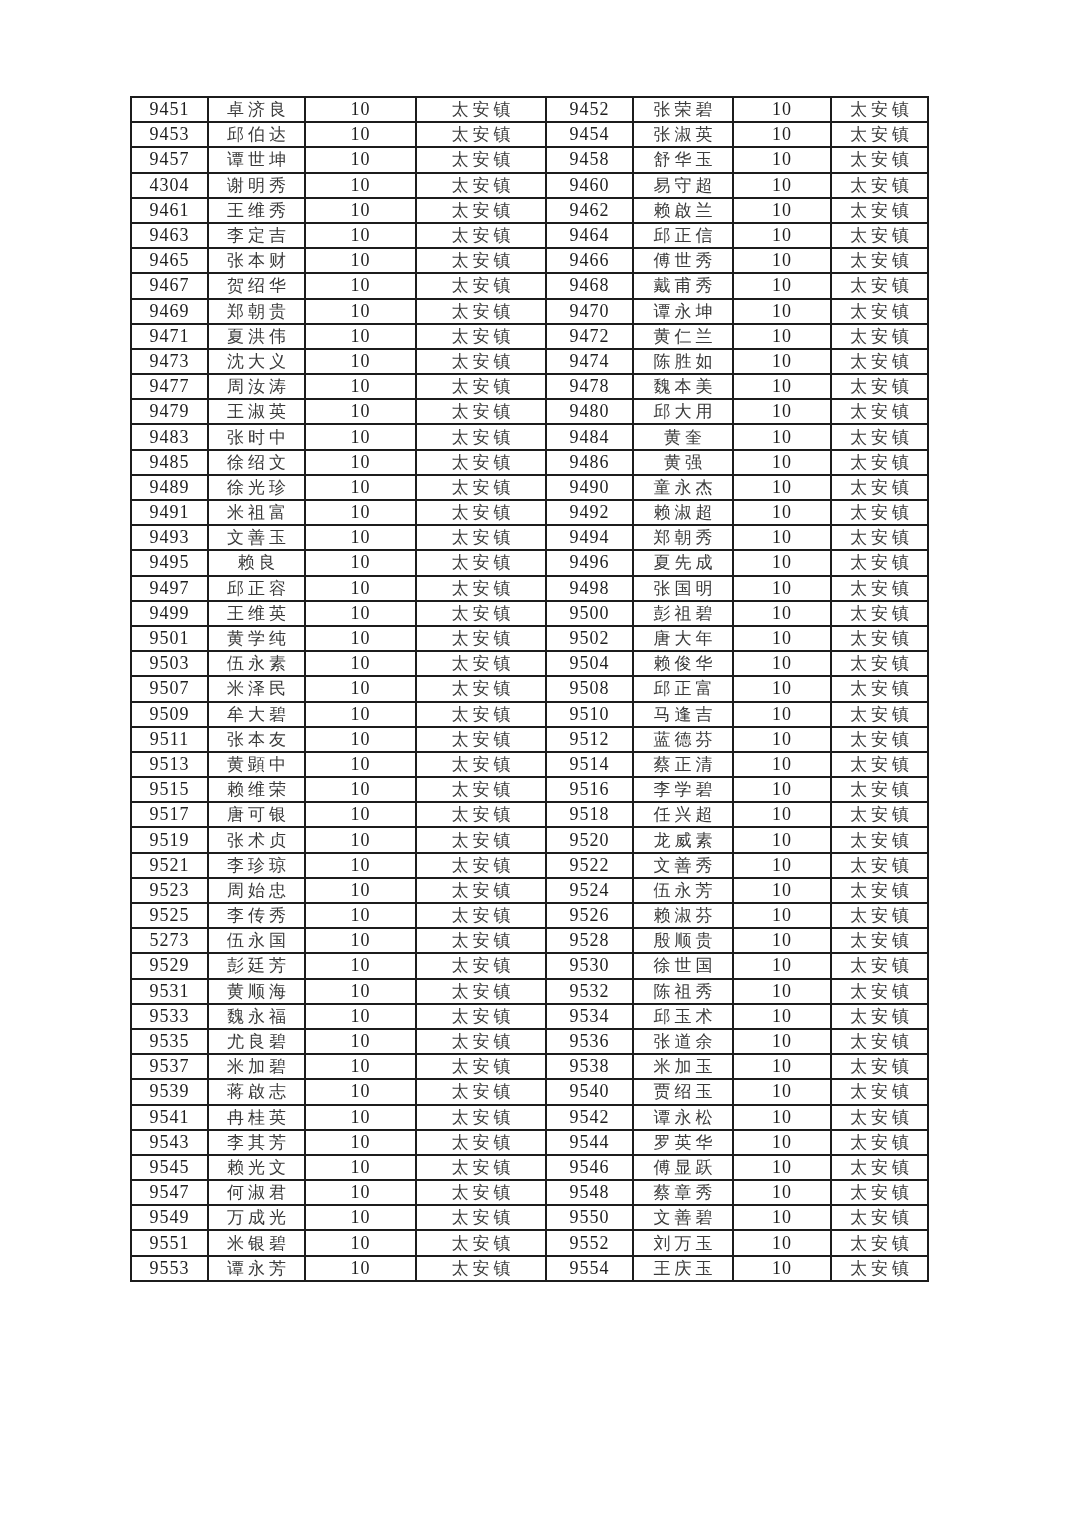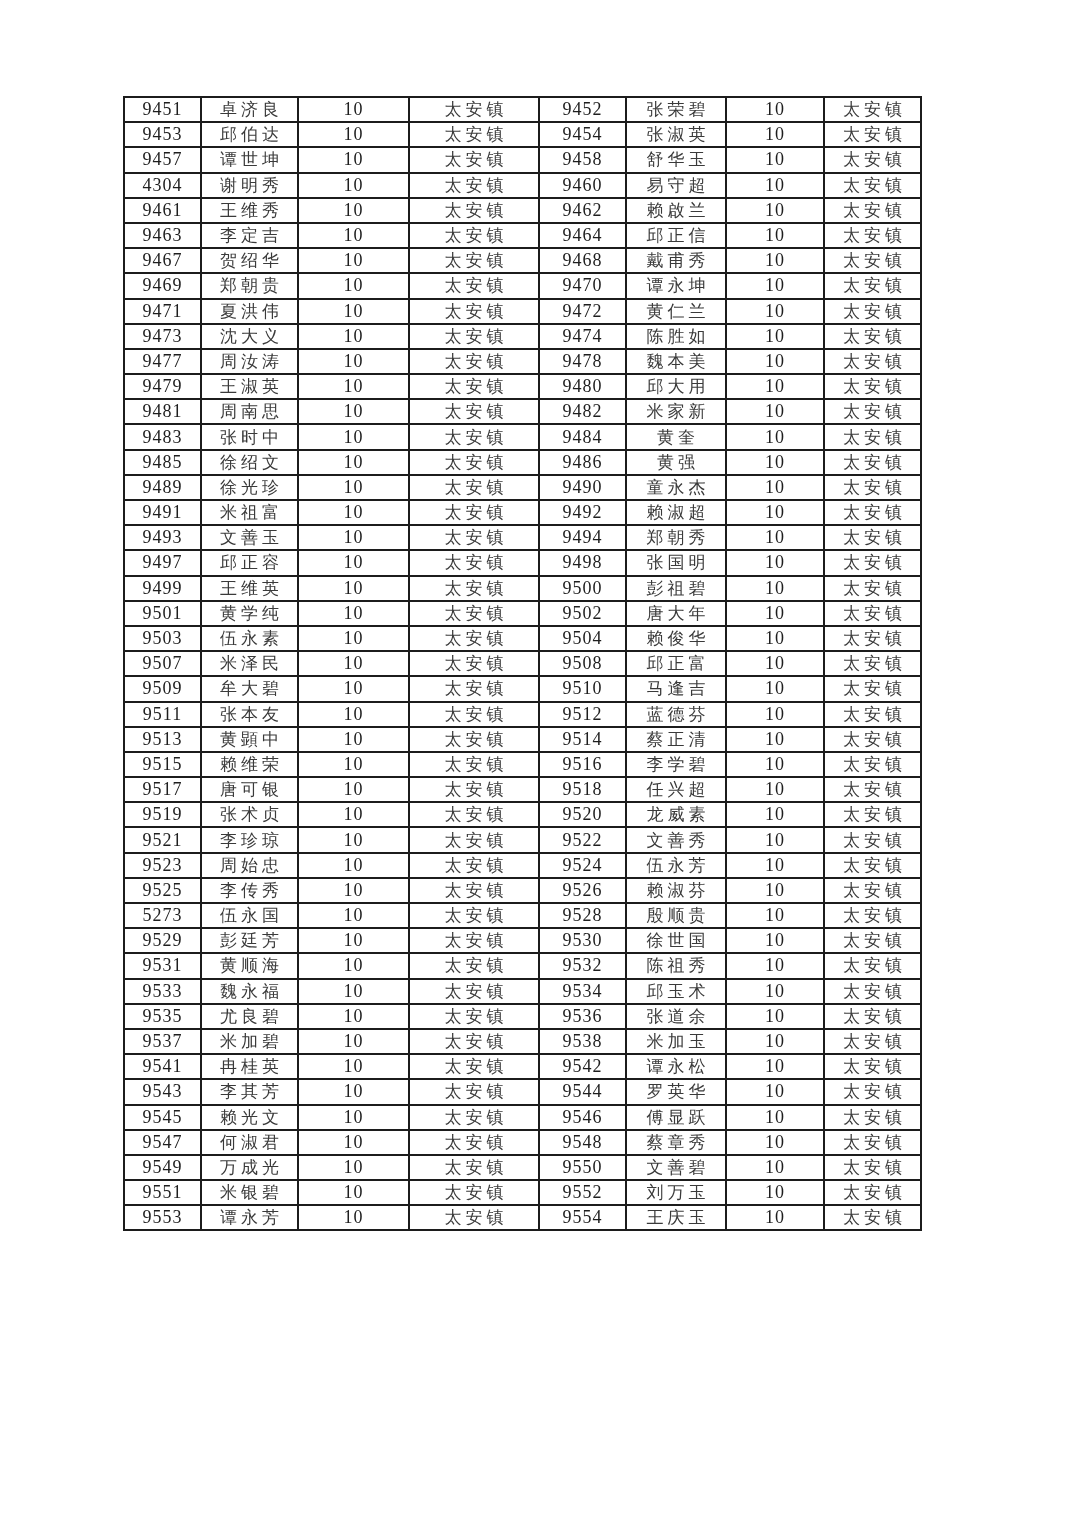--- a/index.html
+++ b/index.html
@@ -17,21 +17,21 @@
   .page {
     position: absolute;
     left: 0; top: 0;
     width: 1074px;
     height: 1520px;
     background: #ffffff;
     overflow: hidden;
   }
   table.roster {
     position: absolute;
-    left: 123px;
+    left: 130px;
     top: 96px;
     width: 797px;
     border-collapse: collapse;
     table-layout: fixed;
     background: #ffffff;
   }
   table.roster td {
     border: 2px solid #1c1c1c;
     text-align: center;
     vertical-align: middle;
@@ -126,20 +126,30 @@
           <td class="num">9463</td>
           <td class="zh">李定吉</td>
           <td class="num">10</td>
           <td class="zh">太安镇</td>
           <td class="num">9464</td>
           <td class="zh">邱正信</td>
           <td class="num">10</td>
           <td class="zh">太安镇</td>
         </tr>
         <tr>
+          <td class="num">9465</td>
+          <td class="zh">张本财</td>
+          <td class="num">10</td>
+          <td class="zh">太安镇</td>
+          <td class="num">9466</td>
+          <td class="zh">傅世秀</td>
+          <td class="num">10</td>
+          <td class="zh">太安镇</td>
+        </tr>
+        <tr>
           <td class="num">9467</td>
           <td class="zh">贺绍华</td>
           <td class="num">10</td>
           <td class="zh">太安镇</td>
           <td class="num">9468</td>
           <td class="zh">戴甫秀</td>
           <td class="num">10</td>
           <td class="zh">太安镇</td>
         </tr>
         <tr>
@@ -186,30 +196,20 @@
           <td class="num">9479</td>
           <td class="zh">王淑英</td>
           <td class="num">10</td>
           <td class="zh">太安镇</td>
           <td class="num">9480</td>
           <td class="zh">邱大用</td>
           <td class="num">10</td>
           <td class="zh">太安镇</td>
         </tr>
         <tr>
-          <td class="num">9481</td>
-          <td class="zh">周南思</td>
-          <td class="num">10</td>
-          <td class="zh">太安镇</td>
-          <td class="num">9482</td>
-          <td class="zh">米家新</td>
-          <td class="num">10</td>
-          <td class="zh">太安镇</td>
-        </tr>
-        <tr>
           <td class="num">9483</td>
           <td class="zh">张时中</td>
           <td class="num">10</td>
           <td class="zh">太安镇</td>
           <td class="num">9484</td>
           <td class="zh">黄奎</td>
           <td class="num">10</td>
           <td class="zh">太安镇</td>
         </tr>
         <tr>
@@ -246,20 +246,30 @@
           <td class="num">9493</td>
           <td class="zh">文善玉</td>
           <td class="num">10</td>
           <td class="zh">太安镇</td>
           <td class="num">9494</td>
           <td class="zh">郑朝秀</td>
           <td class="num">10</td>
           <td class="zh">太安镇</td>
         </tr>
         <tr>
+          <td class="num">9495</td>
+          <td class="zh">赖良</td>
+          <td class="num">10</td>
+          <td class="zh">太安镇</td>
+          <td class="num">9496</td>
+          <td class="zh">夏先成</td>
+          <td class="num">10</td>
+          <td class="zh">太安镇</td>
+        </tr>
+        <tr>
           <td class="num">9497</td>
           <td class="zh">邱正容</td>
           <td class="num">10</td>
           <td class="zh">太安镇</td>
           <td class="num">9498</td>
           <td class="zh">张国明</td>
           <td class="num">10</td>
           <td class="zh">太安镇</td>
         </tr>
         <tr>
@@ -442,20 +452,30 @@
           <td class="num">10</td>
           <td class="zh">太安镇</td>
         </tr>
         <tr>
           <td class="num">9537</td>
           <td class="zh">米加碧</td>
           <td class="num">10</td>
           <td class="zh">太安镇</td>
           <td class="num">9538</td>
           <td class="zh">米加玉</td>
+          <td class="num">10</td>
+          <td class="zh">太安镇</td>
+        </tr>
+        <tr>
+          <td class="num">9539</td>
+          <td class="zh">蒋啟志</td>
+          <td class="num">10</td>
+          <td class="zh">太安镇</td>
+          <td class="num">9540</td>
+          <td class="zh">贾绍玉</td>
           <td class="num">10</td>
           <td class="zh">太安镇</td>
         </tr>
         <tr>
           <td class="num">9541</td>
           <td class="zh">冉桂英</td>
           <td class="num">10</td>
           <td class="zh">太安镇</td>
           <td class="num">9542</td>
           <td class="zh">谭永松</td>

